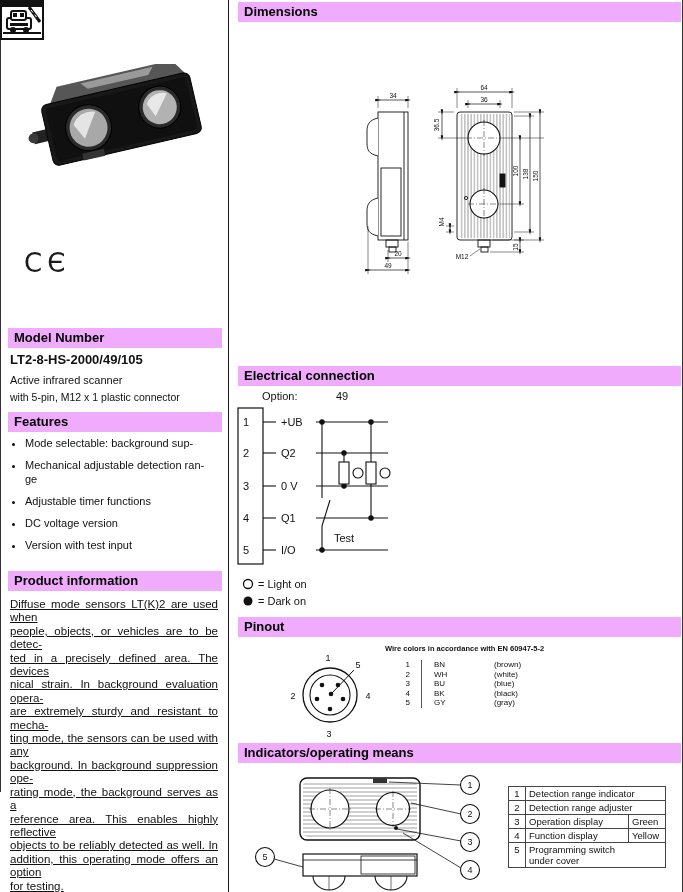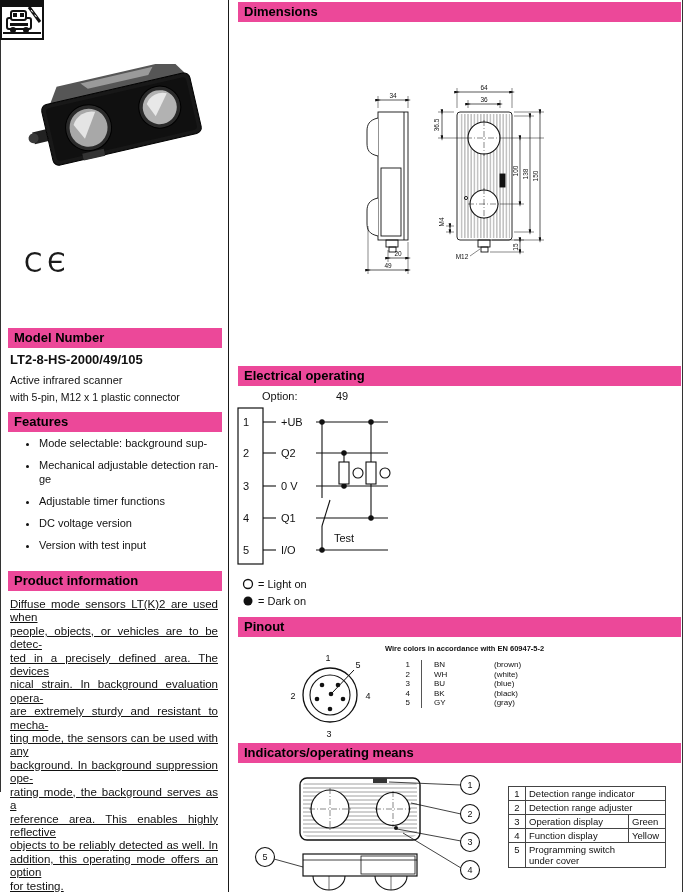--- a/index.html
+++ b/index.html
@@ -1,28 +1,28 @@
 <!DOCTYPE html>
 <html><head>
 <meta charset="utf-8">
 <style>
   html,body{margin:0;padding:0;background:#fff;}
   #page{position:relative;width:683px;height:892px;background:#fff;overflow:hidden;
         font-family:"Liberation Sans",sans-serif;color:#111;}
   .edge{position:absolute;background:#333;}
   .divider{position:absolute;left:228px;top:0;width:1px;height:892px;background:#1a1a1a;}
-  .secbar{position:absolute;background:#ec4899;height:20px;line-height:20px;
+  .secbar{position:absolute;background:#f0abfc;height:20px;line-height:20px;
           font-weight:bold;font-size:13px;padding-left:6px;box-sizing:border-box;color:#000;}
   .bar-left{left:8px;width:214px;}
   .bar-right{left:238px;width:443px;}
   .txt{position:absolute;}
   .model-number{font-weight:bold;font-size:13px;}
   .desc{font-size:11px;}
   .desc2{font-size:10.5px;}
-  ul.features{position:absolute;left:22px;top:436px;width:206px;margin:0;
+  ul.features{position:absolute;left:8px;top:436px;width:206px;margin:0;
               padding:0 0 0 17px;font-size:11px;line-height:14px;}
   ul.features li{margin-bottom:8px;}
   .fl{display:block;}
   .pinfo{position:absolute;left:10px;top:598px;width:208px;font-size:11.5px;
          line-height:13.4px;}
   .pl{display:block;text-align:justify;text-align-last:justify;text-decoration:underline;}
   .pl.last{text-align-last:left;}
   .ce{position:absolute;left:24px;top:248px;font-size:26px;letter-spacing:5px;
       color:#1a1a1a;font-family:"DejaVu Sans",sans-serif;}
   .icon-box{position:absolute;left:0;top:0;width:44px;height:40px;border:2px solid #111;
@@ -208,21 +208,21 @@
     <text x="107" y="45" transform="rotate(-90 107 45)">36.5</text>
     <text x="186" y="91" transform="rotate(-90 186 91)">100</text>
     <text x="196" y="94" transform="rotate(-90 196 94)">138</text>
     <text x="206" y="96" transform="rotate(-90 206 96)">150</text>
     <text x="112" y="142" transform="rotate(-90 112 142)">M4</text>
     <text x="186" y="167" transform="rotate(-90 186 167)">15</text>
     <text x="130" y="179">M12</text>
   </g>
 </svg>
 
-<div class="secbar bar-right" style="top:366px;">Electrical operating</div>
+<div class="secbar bar-right" style="top:366px;">Electrical connection</div>
 
 <svg style="left:236px;top:386px;" width="300" height="236" viewBox="0 0 300 236">
   <g fill="#111" font-size="11">
     <text x="26" y="14">Option:</text>
     <text x="100" y="14">49</text>
   </g>
   <rect x="2" y="22" width="25" height="156" fill="none" stroke="#111" stroke-width="1.2"></rect>
   <g fill="#111" font-size="11">
     <text x="7" y="40">1</text>
     <text x="7" y="71">2</text>

